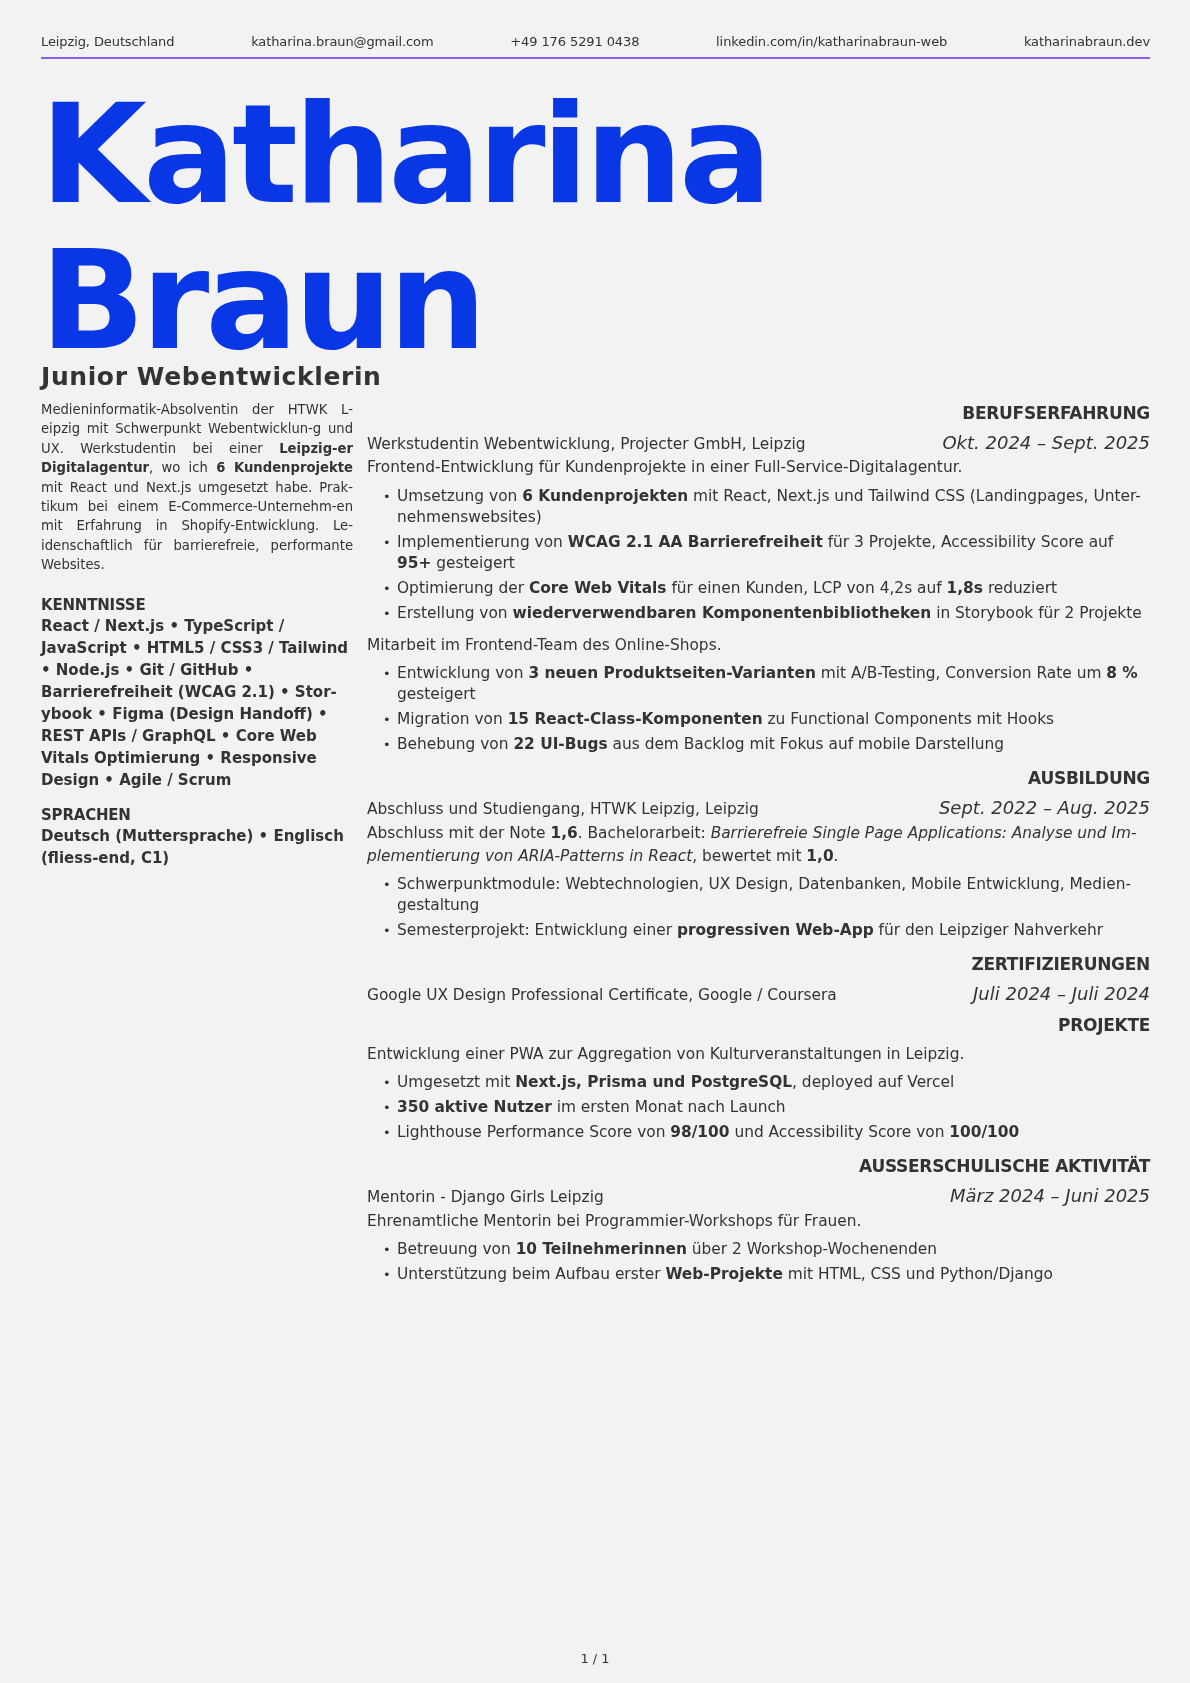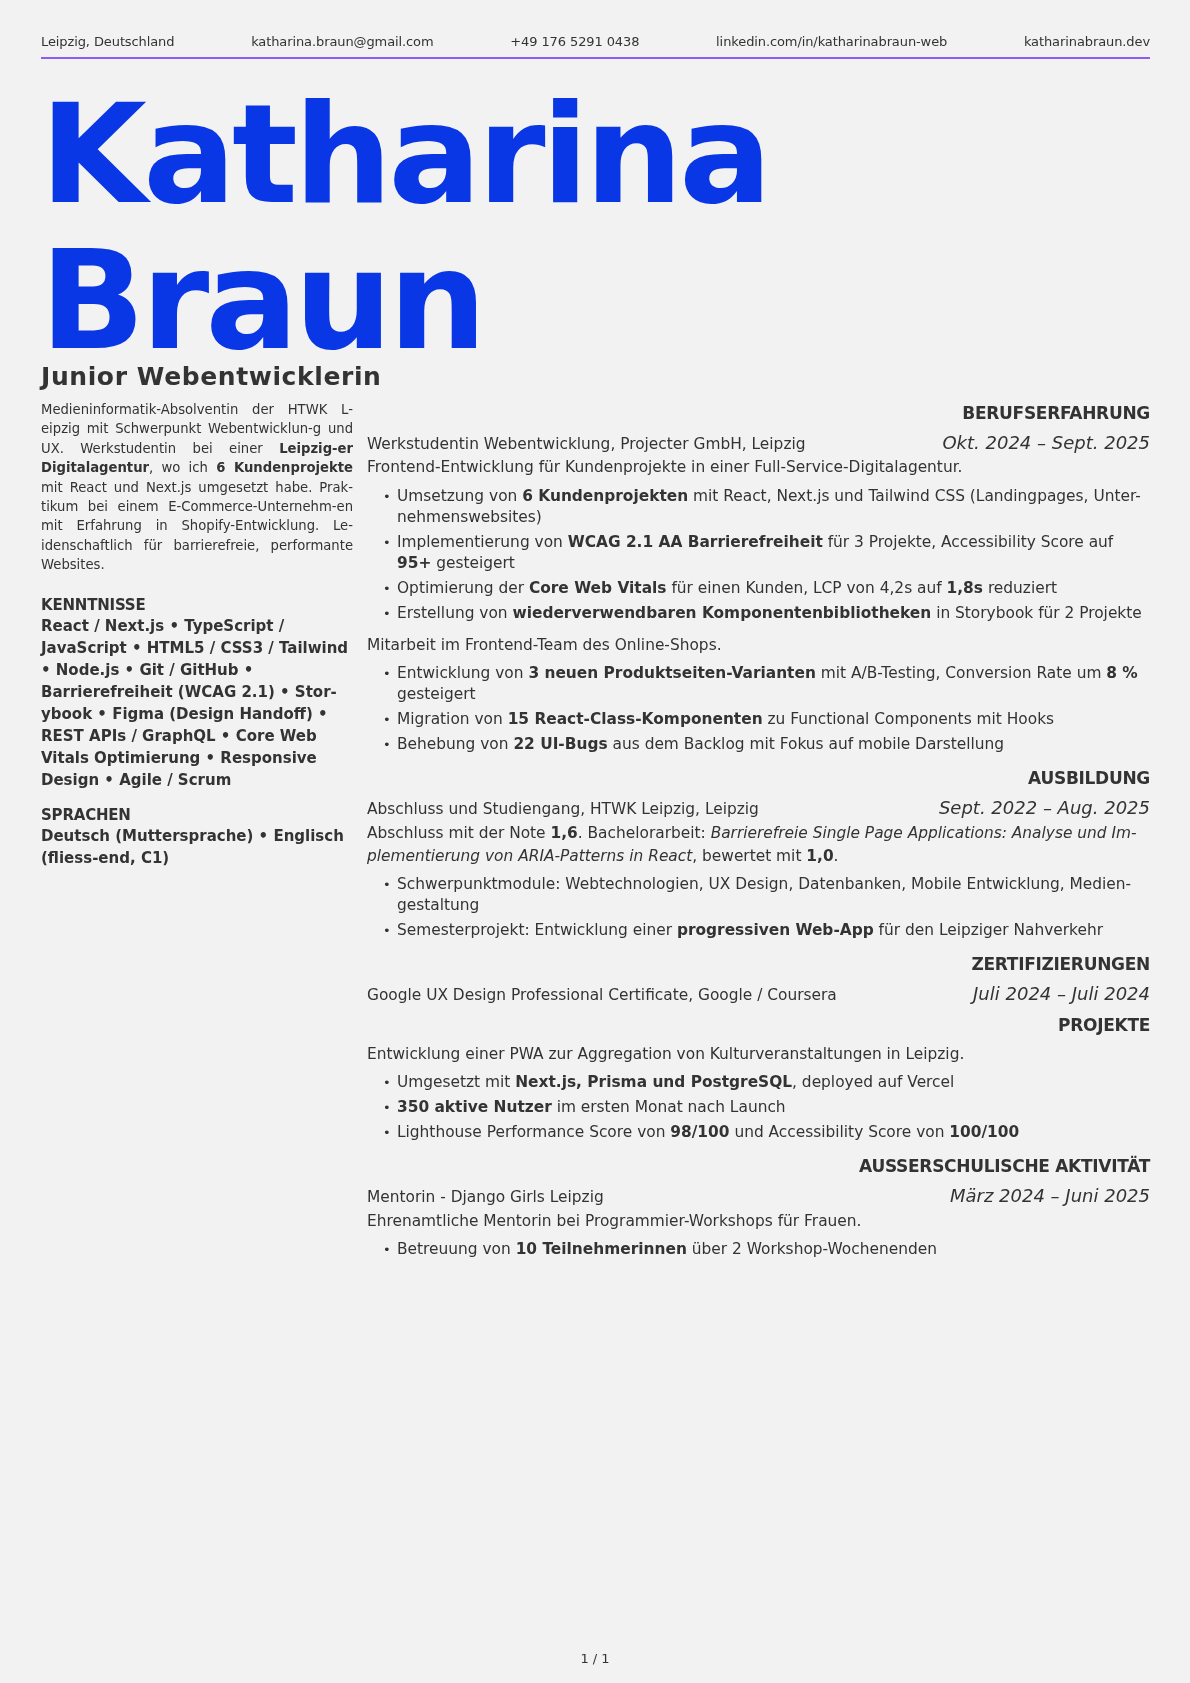--- a/index.html
+++ b/index.html
@@ -165,19 +165,20 @@
   <div class="section">
     <div class="sec-h">AUSSERSCHULISCHE AKTIVITÄT</div>
     <div class="entry">
       <div class="entry-head">
         <span>Mentorin - Django Girls Leipzig</span>
         <span class="entry-date">März 2024 – Juni 2025</span>
       </div>
       <div class="entry-desc">Ehrenamtliche Mentorin bei Programmier-Workshops für Frauen.</div>
       <ul class="bullets">
         <li><span>Betreuung von </span><b>10 Teilnehmerinnen</b><span> über 2 Workshop-Wochenenden</span></li>
+        <li><span>Unterstützung beim Aufbau erster </span><b>Web-Projekte</b><span> mit HTML, CSS und Python/Django</span></li>
       </ul>
     </div>
   </div>
 
 </div>
 
 <div class="page-num">1 / 1</div>
 
 </body></html>

